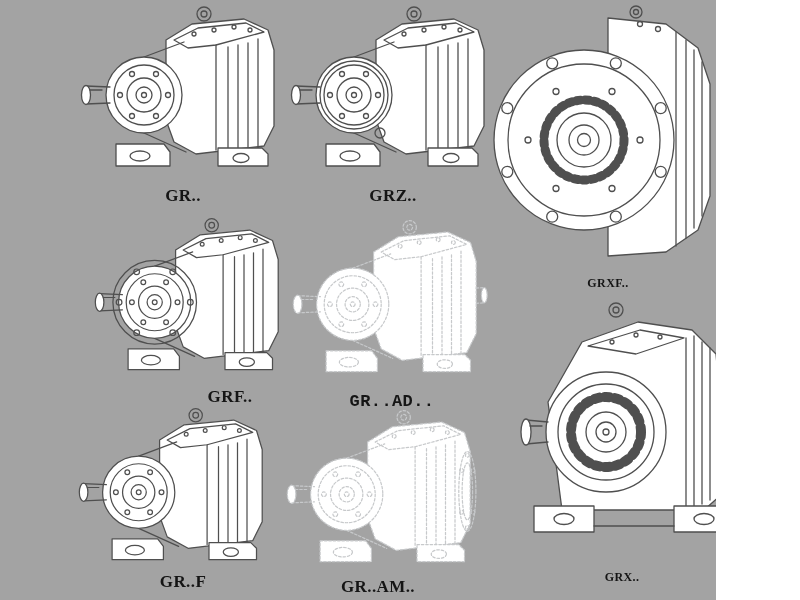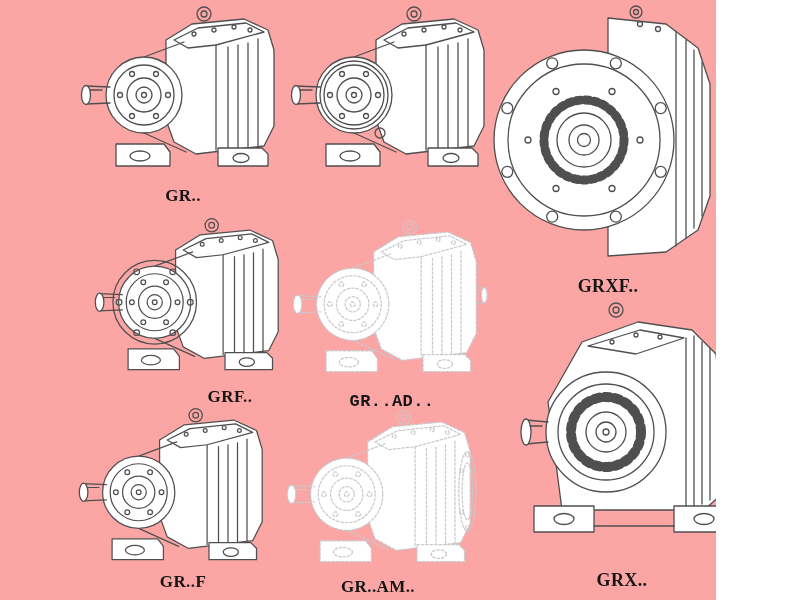--- a/index.html
+++ b/index.html
@@ -1,25 +1,25 @@
 <!DOCTYPE html>
 <html><head>
 <meta charset="utf-8">
 <style>
   html,body{margin:0;padding:0;background:#fff;}
-  .page{position:relative;width:716px;height:600px;background:#fca5a5;overflow:hidden;
+  .page{position:relative;width:716px;height:600px;background:#a3a3a3;overflow:hidden;
         font-family:"Liberation Serif",serif;}
   svg.drawings{position:absolute;left:0;top:0;width:800px;height:600px;}
   .fig{stroke:currentColor;fill:none;stroke-width:1.3;stroke-linejoin:round;stroke-linecap:round;}
   .solid{color:#4f4f4f;}
   .ghost{color:#c7c9cb;stroke-dasharray:2.6 2;}
   .fig-label{position:absolute;width:220px;text-align:center;
              font-family:"Liberation Serif",serif;font-weight:700;
              font-size:17px;color:#151515;letter-spacing:.4px;user-select:none;}
-  .fig-label.big{font-size:18px;}
+  .fig-label.big{font-size:12px;}
 </style>
 </head>
 <body>
 
 <div class="page">
 
   <svg class="drawings" viewBox="0 0 800 600" aria-hidden="true">
     <defs>
 
       <g id="g-reducer">
@@ -181,20 +181,21 @@
     <g class="fig ghost">
       <use href="#g-reducer-am" transform="translate(284,404) scale(0.95)"></use>
     </g>
     <g class="fig solid">
       <use href="#g-grx" transform="translate(490,298)"></use>
     </g>
   </svg>
 
   <div class="fig-label" style="left:73px;top:186px;">GR..</div>
 
+  <div class="fig-label" style="left:283px;top:186px;">GRZ..</div>
 
   <div class="fig-label big" style="left:498px;top:276px;">GRXF..</div>
 
   <div class="fig-label" style="left:120px;top:387px;">GRF..</div>
 
   <div class="fig-label" style="left:282px;top:392px;font-family:Liberation Mono, monospace;">GR..AD..</div>
 
   <div class="fig-label" style="left:73px;top:572px;">GR..F</div>
 
   <div class="fig-label" style="left:268px;top:577px;">GR..AM..</div>

